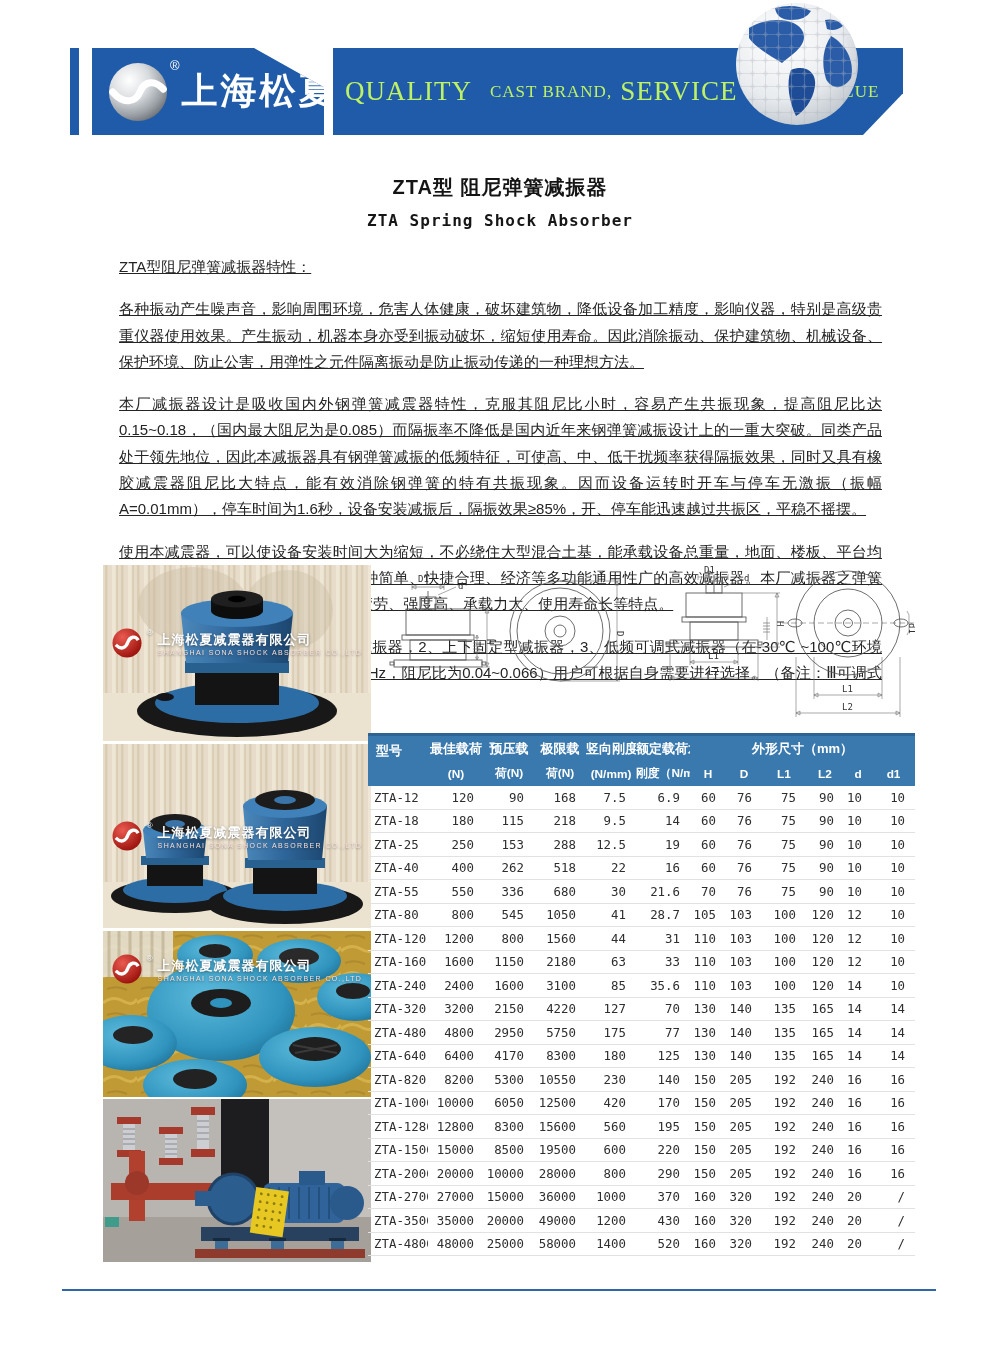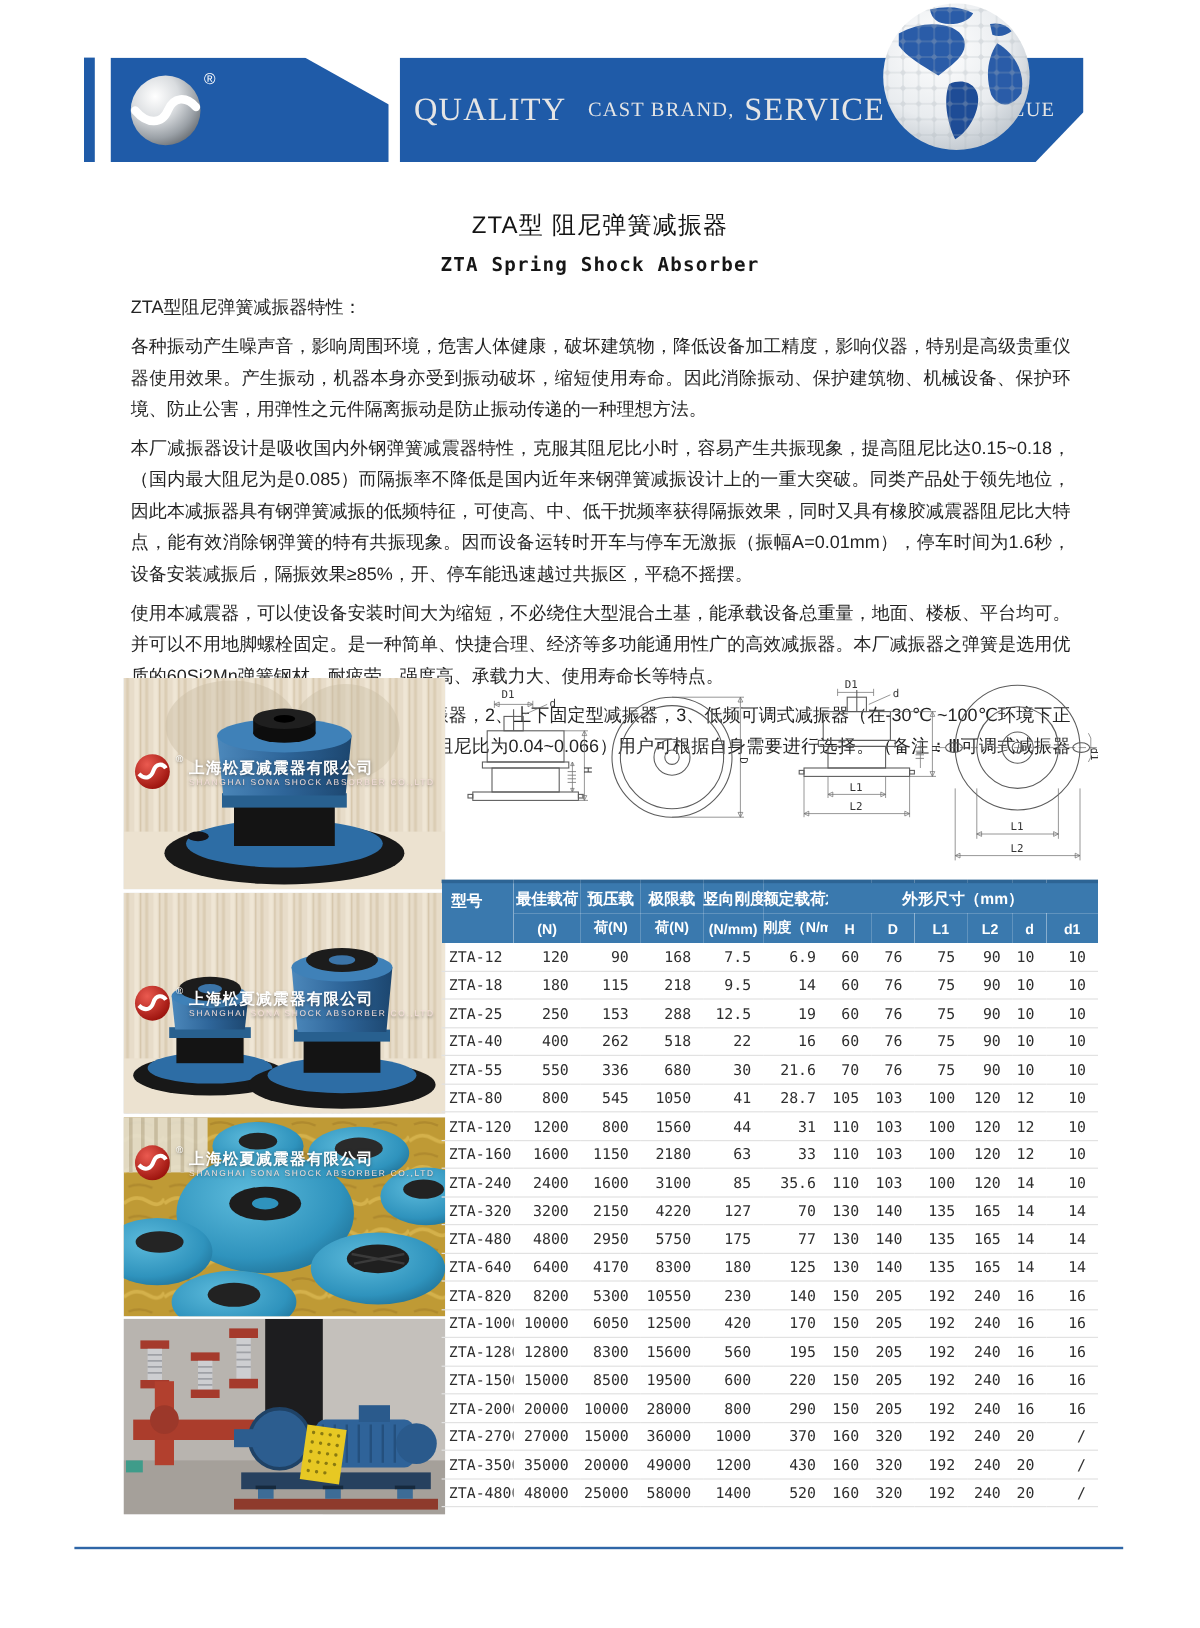--- a/index.html
+++ b/index.html
@@ -10,36 +10,36 @@
   .hdr-vbar{position:absolute;left:70px;top:48px;width:9px;height:87px;background:#1f5ba8;}
   .hdr-logo{position:absolute;left:92px;top:48px;width:232px;height:87px;background:#1f5ba8;
             clip-path:polygon(0 0,calc(100% - 70px) 0,100% 45%,100% 100%,0 100%);
             display:flex;align-items:center;padding-left:16px;box-sizing:border-box;}
   .hdr-logo .sphere{width:60px;height:60px;flex:0 0 auto;}
   .hdr-reg{color:#fff;font-size:13px;align-self:flex-start;margin:10px 2px 0 2px;}
   .hdr-brand{color:#fff;font-size:36px;font-weight:bold;letter-spacing:3px;white-space:nowrap;}
   .hdr-slogan{position:absolute;left:333px;top:48px;width:570px;height:87px;background:#1f5ba8;
               clip-path:polygon(0 0,100% 0,100% 52%,calc(100% - 40px) 100%,0 100%);
               display:flex;align-items:center;padding-left:12px;box-sizing:border-box;
-              font-family:"Liberation Serif","DejaVu Serif",serif;color:#e5e5e5;white-space:nowrap;}
+              font-family:"Liberation Serif","DejaVu Serif",serif;color:#bef264;white-space:nowrap;}
   .sl-lg{font-size:27px;letter-spacing:1px;}
   .sl-sm{font-size:17px;letter-spacing:1px;margin:0 8px 0 18px;}
   .globe{position:absolute;left:733px;top:2px;width:130px;height:126px;}
 
   
   .title-cn{position:absolute;top:174px;left:0;right:0;text-align:center;
-            font-size:20px;font-weight:normal;color:#141414;letter-spacing:1px;}
+            font-size:20px;font-weight:bold;color:#141414;letter-spacing:1px;}
   .title-en{position:absolute;top:211px;left:0;right:0;text-align:center;
             font-family:"DejaVu Sans Mono","Liberation Mono",monospace;
             font-size:16px;font-weight:bold;color:#161616;letter-spacing:1px;}
 
   
   .intro{position:absolute;left:103px;top:238px;width:795px;font-size:15px;
          line-height:26.3px;color:#242424;text-align:justify;}
-  .intro p{margin:6px;}
+  .intro p{margin:16px;text-decoration:underline;}
   .intro .feat{text-align:left;}
 
   
   .photo{position:absolute;left:103px;width:268px;overflow:hidden;background:#ddd;}
   #photo1{top:565px;height:176px;}
   #photo2{top:744px;height:184px;}
   #photo3{top:931px;height:166px;}
   #photo4{top:1099px;height:163px;}
   .photo>svg{display:block;width:100%;height:100%;}
   .wm{position:absolute;left:0;right:0;display:flex;align-items:center;justify-content:center;
@@ -131,20 +131,21 @@
   </svg>
 
   <div class="hdr-vbar"></div>
 
   <div class="hdr-logo">
     <svg class="sphere" viewBox="0 0 64 64">
       <circle cx="32" cy="32" r="31" fill="url(#gSphere)"></circle>
       <path d="M5 32 C 16 45 29 44 34 32 C 39 20 50 19 59 29" stroke="#ffffff" stroke-width="7.5" fill="none" stroke-linecap="round"></path>
     </svg>
     <span class="hdr-reg">®</span>
+    <span class="hdr-brand">上海松夏</span>
   </div>
 
   <div class="hdr-slogan">
     <span class="sl-lg">QUALITY</span>
     <span class="sl-sm">CAST BRAND,</span>
     <span class="sl-lg">SERVICE</span>
     <span class="sl-sm">CREAT VALUE</span>
   </div>
 
   <svg class="globe" viewBox="0 0 130 126">

